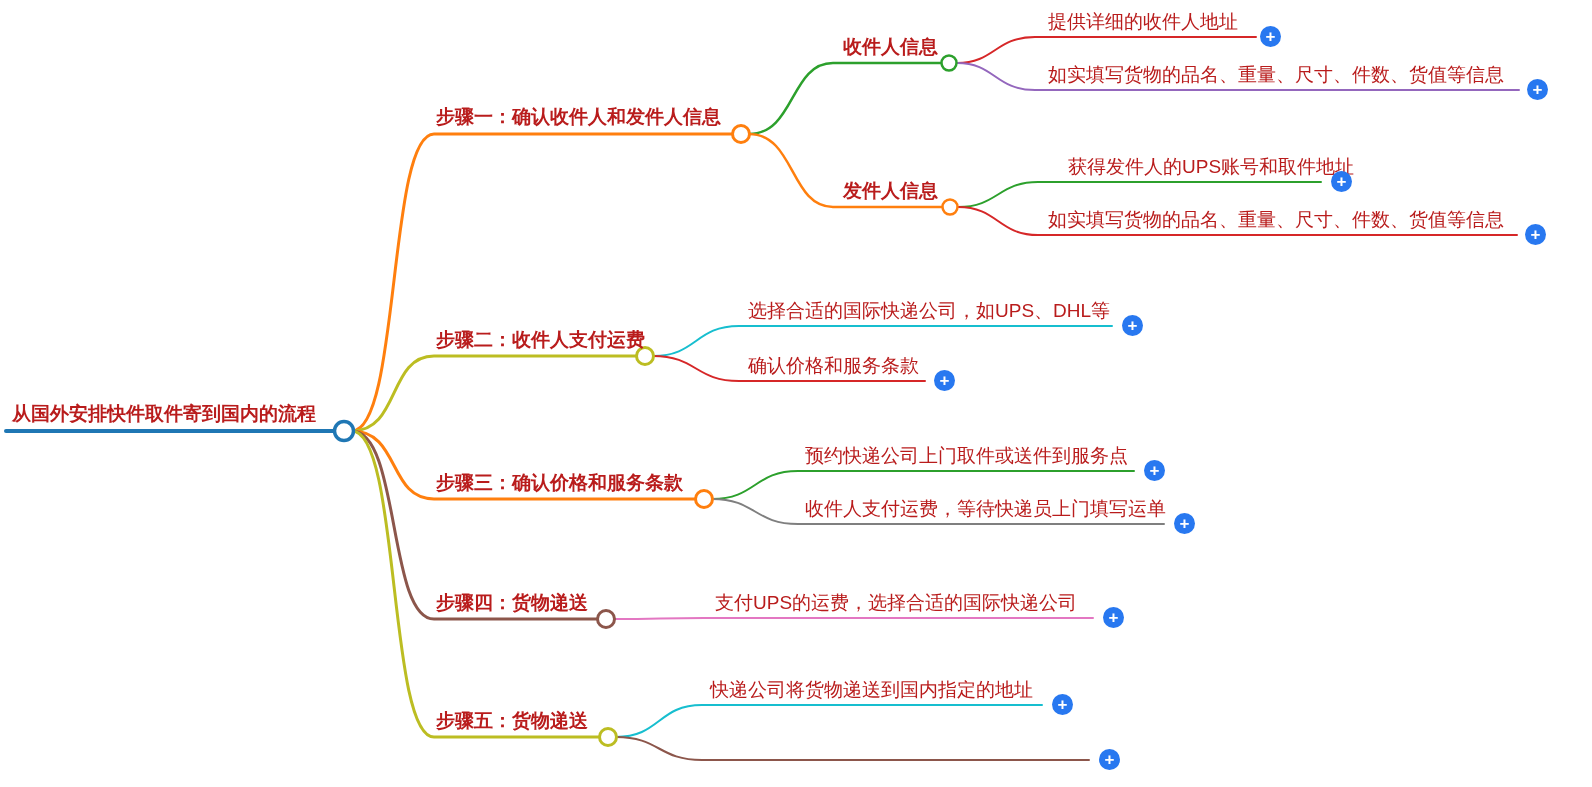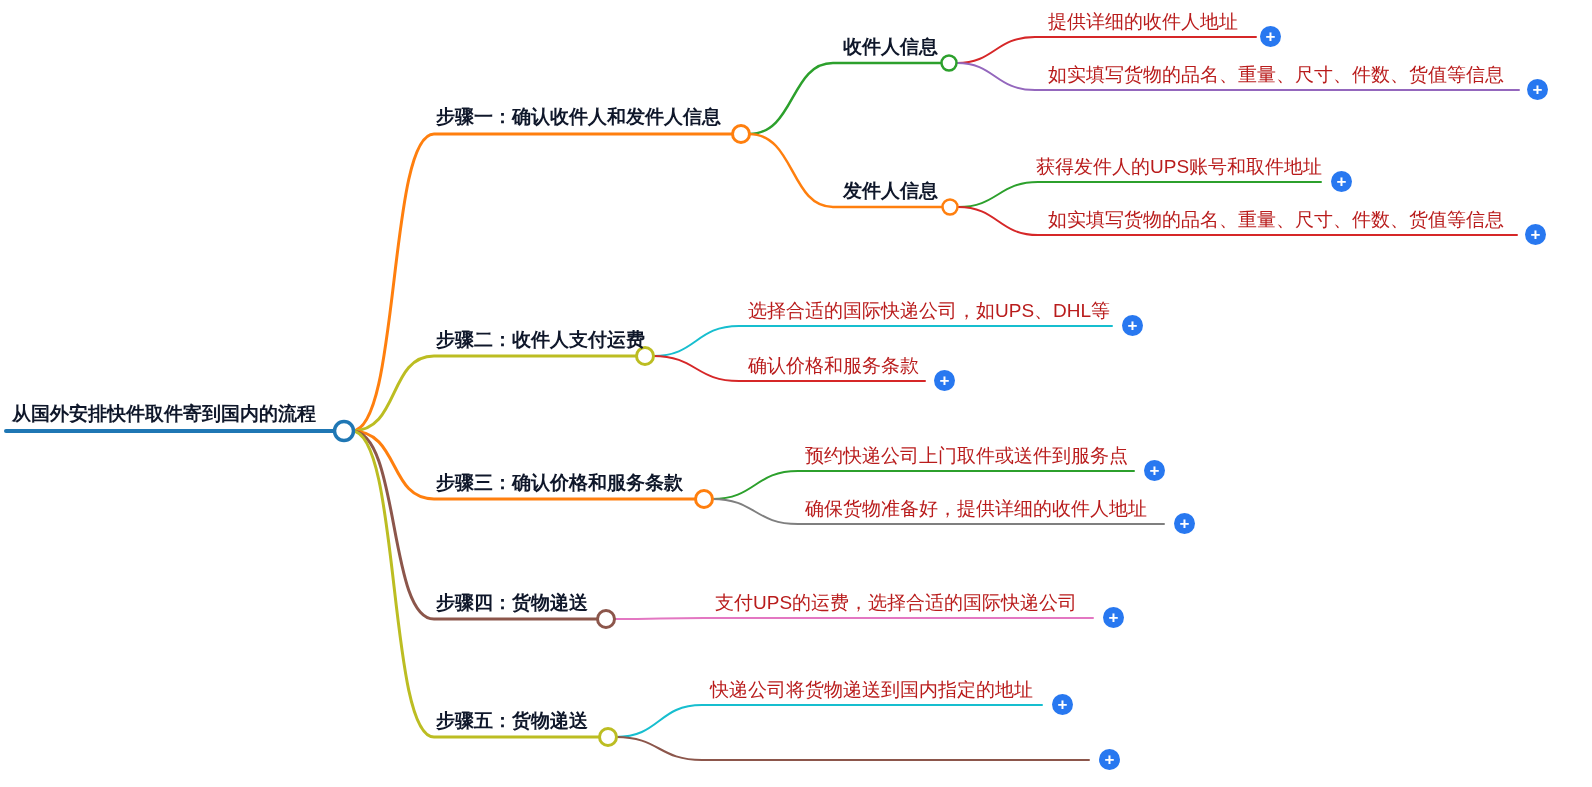--- a/index.html
+++ b/index.html
@@ -1,19 +1,19 @@
 <!DOCTYPE html>
 <html><head>
 <meta charset="utf-8">
 <style>
   html,body{margin:0;padding:0;background:#ffffff;}
   .canvas{position:relative;width:1592px;height:787px;background:#ffffff;overflow:hidden;
           font-family:"Liberation Sans",sans-serif;}
   .mindmap-svg{position:absolute;left:0;top:0;}
-  .label{position:absolute;white-space:nowrap;color:#0f172a;cursor:default;}
+  .label{position:absolute;white-space:nowrap;color:#b91c1c;cursor:default;}
   .lvl-root{font-size:19px;font-weight:bold;}
   .lvl-branch{font-size:19px;font-weight:bold;}
   .lvl-sub{font-size:19px;font-weight:bold;}
   .lvl-leaf{font-size:19px;font-weight:normal;color:#b91c1c;}
   .plus{position:absolute;width:21px;height:21px;border-radius:50%;color:#ffffff;
         display:flex;align-items:center;justify-content:center;
         font:bold 17px/1 "Liberation Sans",sans-serif;cursor:pointer;user-select:none;}
 </style>
 </head>
 <body>
@@ -57,30 +57,30 @@
     <circle cx="608" cy="737" r="8.5" fill="#fff" stroke-width="3" stroke="#bcbd22"></circle>
   </svg>
 
   <div class="label lvl-root" style="left:12px;bottom:360px">从国外安排快件取件寄到国内的流程</div>
 
   <div class="label lvl-branch" style="left:436px;bottom:657px">步骤一：确认收件人和发件人信息</div>
   <div class="label lvl-sub" style="left:843px;bottom:727px">收件人信息</div>
   <div class="label lvl-leaf" style="left:1048px;bottom:752px">提供详细的收件人地址</div>
   <div class="label lvl-leaf" style="left:1048px;bottom:699px">如实填写货物的品名、重量、尺寸、件数、货值等信息</div>
   <div class="label lvl-sub" style="left:843px;bottom:583px">发件人信息</div>
-  <div class="label lvl-leaf" style="left:1036px;bottom:607px">获得发件人的UPS账号和取件地址</div>
+  <div class="label lvl-leaf" style="left:1068px;bottom:607px">获得发件人的UPS账号和取件地址</div>
   <div class="label lvl-leaf" style="left:1048px;bottom:554px">如实填写货物的品名、重量、尺寸、件数、货值等信息</div>
 
   <div class="label lvl-branch" style="left:436px;bottom:434px">步骤二：收件人支付运费</div>
   <div class="label lvl-leaf" style="left:748px;bottom:463px">选择合适的国际快递公司，如UPS、DHL等</div>
   <div class="label lvl-leaf" style="left:748px;bottom:408px">确认价格和服务条款</div>
 
   <div class="label lvl-branch" style="left:436px;bottom:291px">步骤三：确认价格和服务条款</div>
   <div class="label lvl-leaf" style="left:805px;bottom:318px">预约快递公司上门取件或送件到服务点</div>
-  <div class="label lvl-leaf" style="left:805px;bottom:265px">确保货物准备好，提供详细的收件人地址</div>
+  <div class="label lvl-leaf" style="left:805px;bottom:265px">收件人支付运费，等待快递员上门填写运单</div>
 
   <div class="label lvl-branch" style="left:436px;bottom:171px">步骤四：货物递送</div>
   <div class="label lvl-leaf" style="left:715px;bottom:171px">支付UPS的运费，选择合适的国际快递公司</div>
 
   <div class="label lvl-branch" style="left:436px;bottom:53px">步骤五：货物递送</div>
   <div class="label lvl-leaf" style="left:710px;bottom:84px">快递公司将货物递送到国内指定的地址</div>
 
   <div class="plus" style="left: 1260px; top: 26px; background-color: rgb(40, 120, 240);">+</div>
   <div class="plus" style="left: 1527px; top: 79px; background-color: rgb(40, 120, 240);">+</div>
   <div class="plus" style="left: 1331px; top: 171px; background-color: rgb(40, 120, 240);">+</div>

